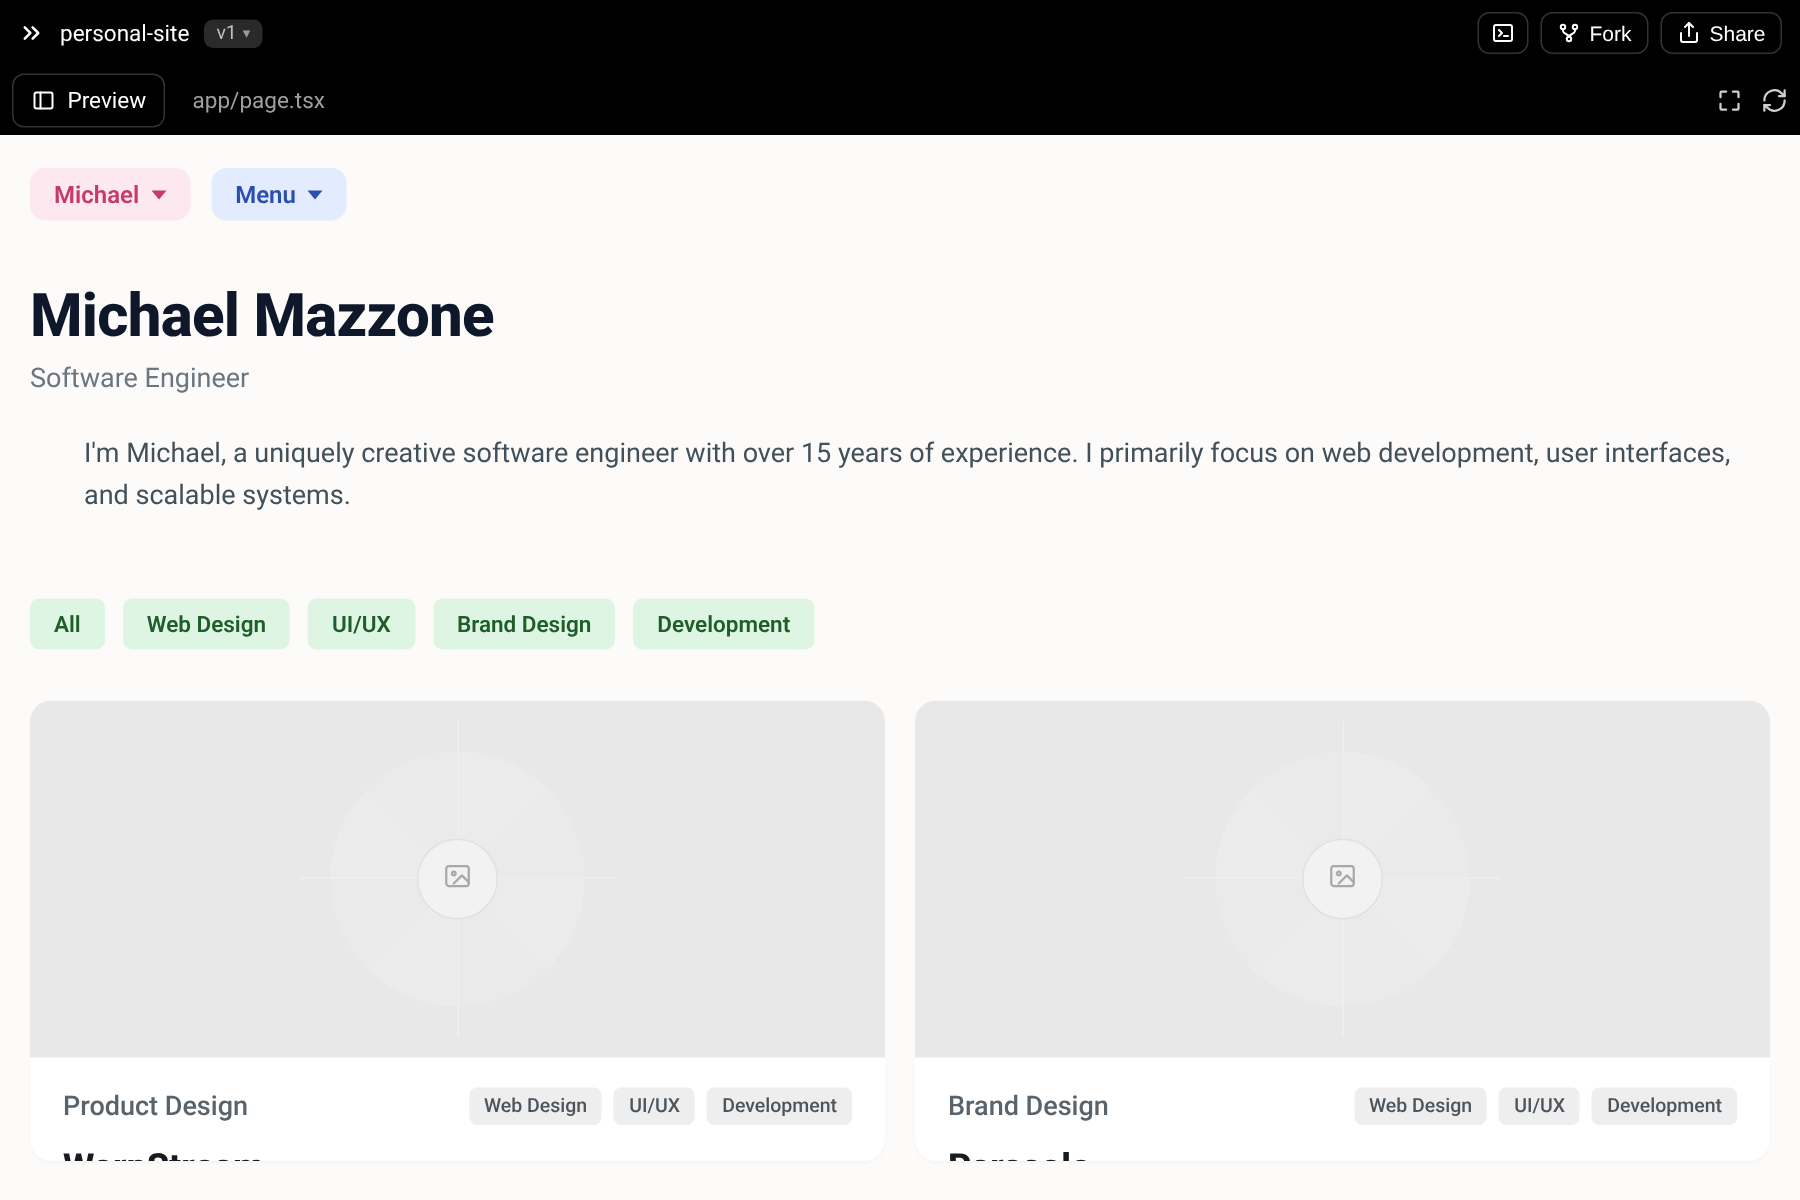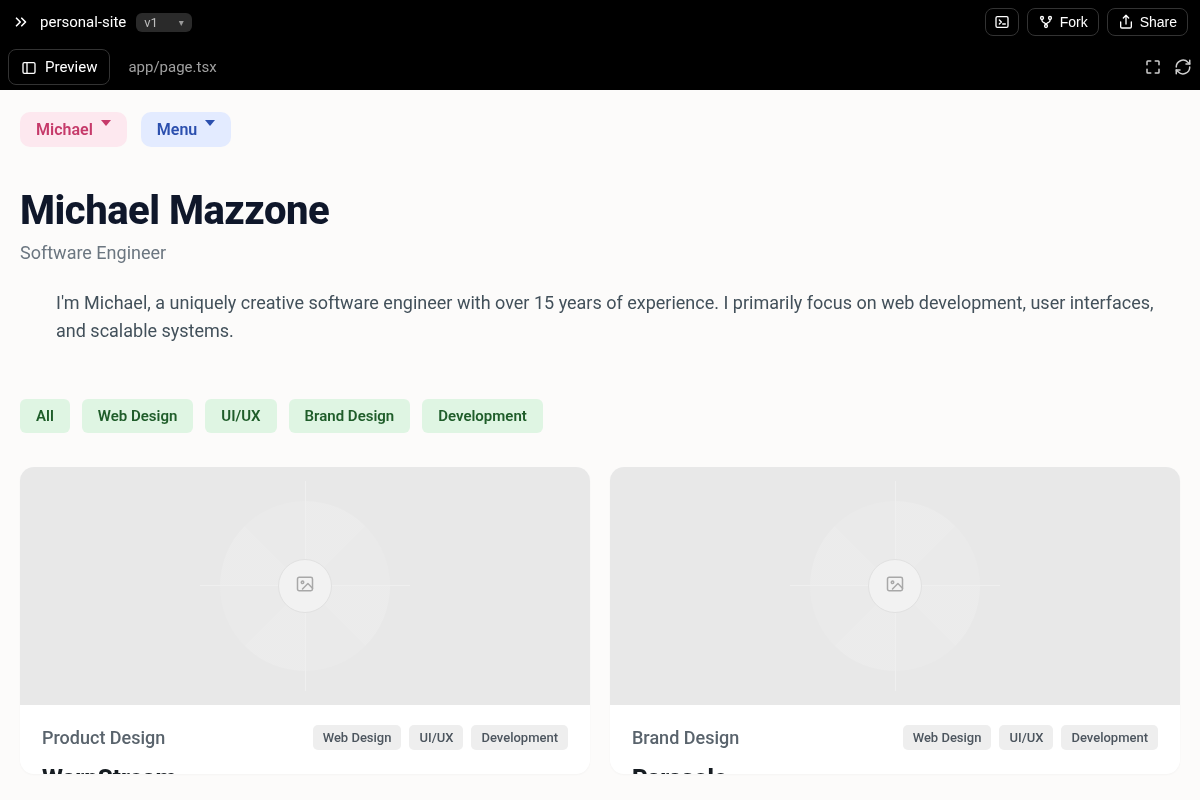--- a/index.html
+++ b/index.html
@@ -23,21 +23,21 @@
     .topbar-left {
       display: flex;
       align-items: center;
       gap: 10px;
     }
     .chevrons-icon { display: flex; align-items: center; color: #fff; }
     .project-name { font-size: 15px; color: #fff; }
     .version-badge {
       display: inline-flex;
       align-items: center;
-      gap: 21px;
+      gap: 4px;
       background: #2a2a2a;
       color: #bdbdbd;
       padding: 2px 8px;
       border-radius: 6px;
       font-size: 13px;
     }
     .version-badge .chev { font-size: 10px; color: #9a9a9a; }
     .topbar-right {
       margin-left: auto;
       display: flex;
@@ -63,21 +63,21 @@
     .tabsbar {
       display: flex;
       align-items: center;
       height: 46px;
       background: #000;
       padding: 0 8px;
       gap: 6px;
     }
     .tab {
       display: inline-flex;
-      align-items: flex-end;
+      align-items: center;
       gap: 8px;
       padding: 8px 12px;
       color: #a0a0a0;
       font-size: 15px;
       cursor: pointer;
       border-radius: 8px;
     }
     .tab.active {
       color: #fff;
       border: 1px solid #333;
@@ -101,20 +101,21 @@
     }
 
     
     .pill-row {
       display: flex;
       gap: 14px;
       padding: 22px 20px 0 20px;
     }
     .pill {
       display: inline-flex;
+      align-items: center;
       gap: 8px;
       padding: 8px 16px;
       border-radius: 10px;
       font-weight: 600;
       font-size: 16px;
       cursor: pointer;
     }
     .pill .chev {
       display: inline-block;
       width: 0; height: 0;

